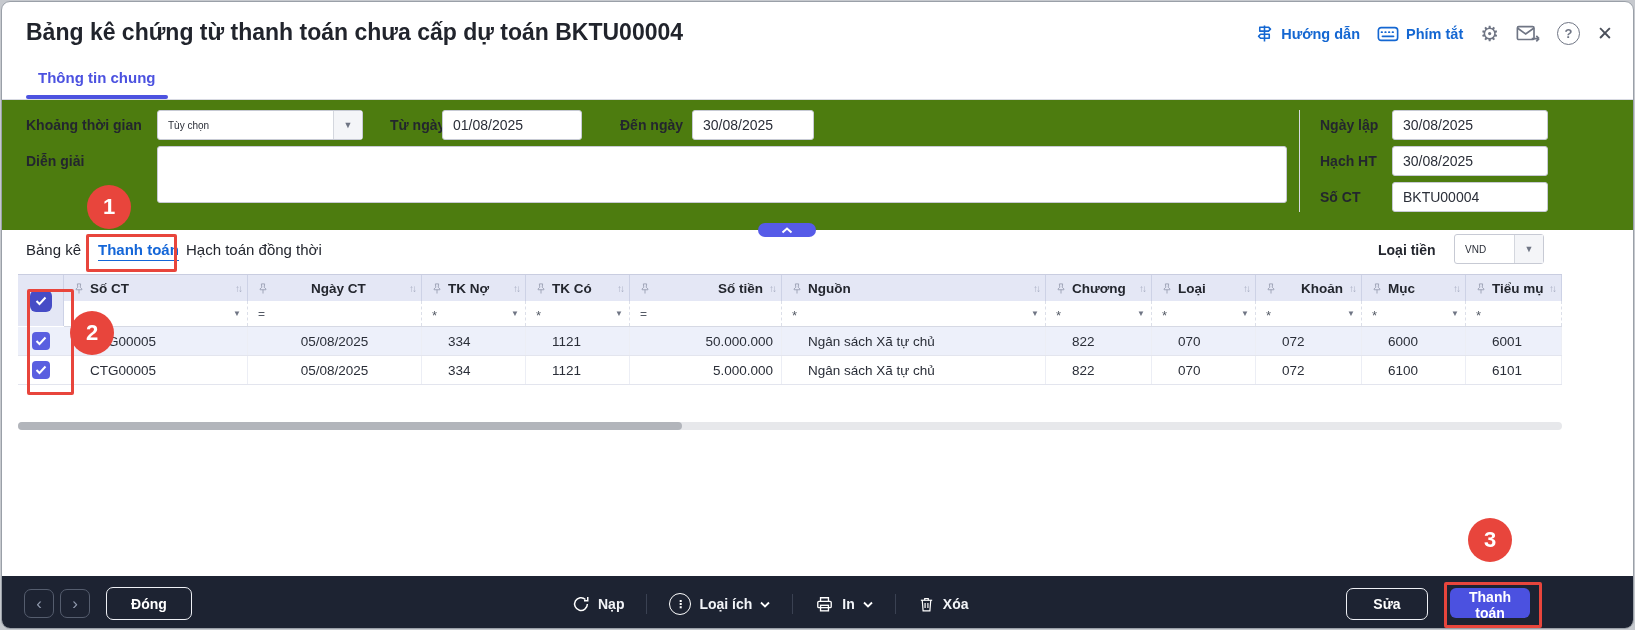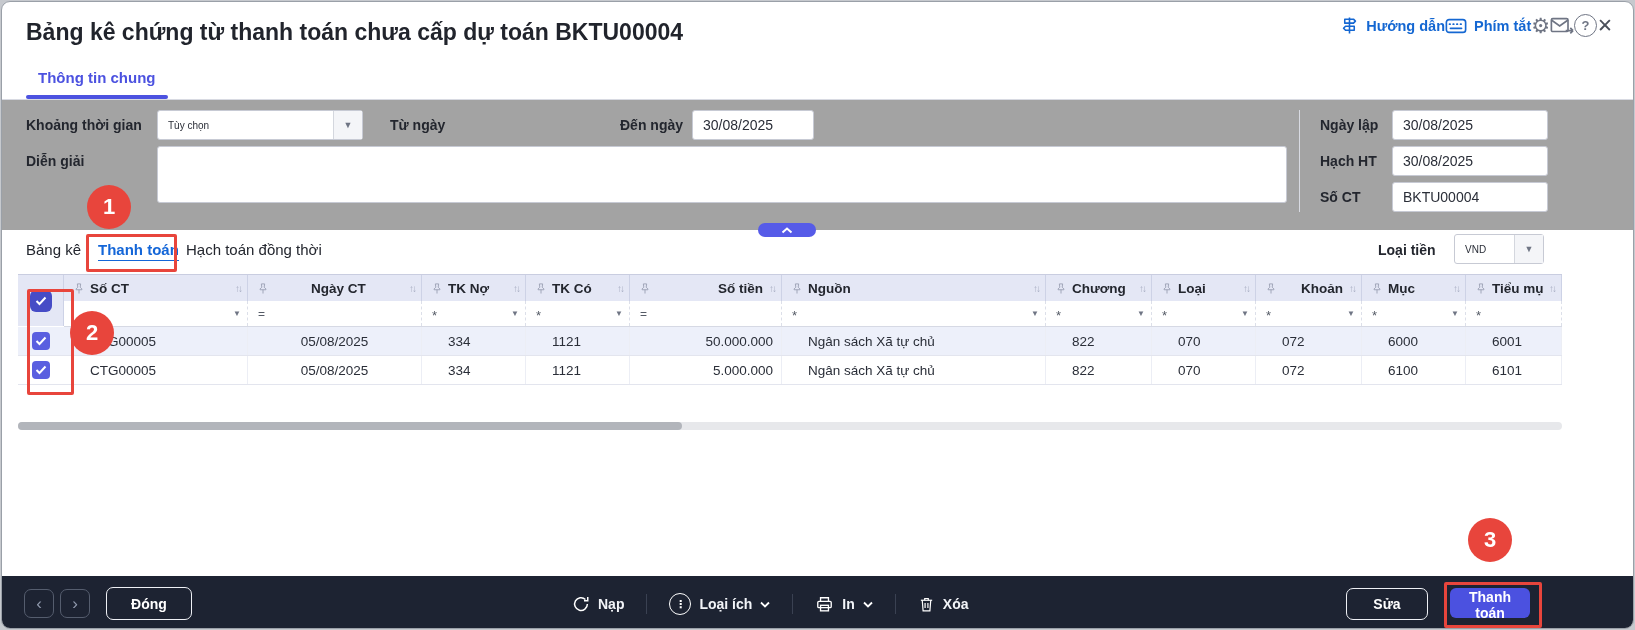--- a/index.html
+++ b/index.html
@@ -8,32 +8,32 @@
     background:#c6c9ce;
     font-family:"Liberation Sans","DejaVu Sans",sans-serif;
     color:#23262e;
   }
   .window{
     position:absolute;left:1px;top:1px;width:1631px;height:626px;
     background:#ffffff;border:1px solid #9aa0a8;border-radius:9px;overflow:hidden;
   }
   
   .title{position:absolute;left:24px;top:17px;font-size:23px;font-weight:700;color:#21242c;}
-  .topbar{position:absolute;right:20px;top:12px;display:flex;align-items:center;text-align:center;}
+  .topbar{position:absolute;right:20px;top:20px;display:flex;align-items:center;gap:17px;text-align:center;}
   .toplink{display:flex;align-items:center;gap:7px;color:#1467d2;font-size:14.5px;font-weight:700;cursor:pointer;}
   .icbtn{display:flex;align-items:center;justify-content:center;cursor:pointer;}
   .help-circ{width:21px;height:21px;border:1.8px solid #6f7584;border-radius:50%;
     display:flex;align-items:center;justify-content:center;font-size:13px;font-weight:700;color:#6f7584;}
   .gear{font-size:21px;color:#6f7584;line-height:1;}
   .closex{font-size:19px;color:#4a4f5a;line-height:1;}
   .main-tab{position:absolute;left:36px;top:67px;font-size:15px;font-weight:700;color:#4c52e0;cursor:pointer;}
   .main-tab-underline{position:absolute;left:24px;top:93px;width:142px;height:4px;background:#4c52e0;border-radius:2px;}
   .hdr-divider{position:absolute;left:0;top:97px;width:100%;height:1px;background:#d8dae2;}
   
-  .formsec{position:absolute;left:0;top:98px;width:100%;height:130px;background:#a3a3a3;text-decoration:underline;}
+  .formsec{position:absolute;left:0;top:98px;width:100%;height:130px;background:#4d7c0f;text-decoration:underline;}
   .flabel{position:absolute;font-size:14px;font-weight:700;color:#23262e;white-space:nowrap;}
   .finput{position:absolute;background:#fff;border:1px solid #c7cad4;border-radius:3px;
     font-size:14px;color:#2a2e38;padding:0 10px;height:30px;box-sizing:border-box;
     font-family:"Liberation Sans","DejaVu Sans",sans-serif;}
   .fselect{position:absolute;background:#fff;border:1px solid #c7cad4;border-radius:3px;height:30px;
     box-sizing:border-box;display:flex;align-items:center;cursor:pointer;}
   .fselect .val{flex:1;padding:0 10px;font-size:10px;color:#2a2e38;}
   .fselect .dd{width:28px;align-self:stretch;border-left:1px solid #d4d7de;display:flex;align-items:center;justify-content:center;
     font-size:9px;color:#6f7584;background:#f4f5f8;}
   .ftextarea{position:absolute;background:#fff;border:1px solid #c7cad4;border-radius:3px;resize:none;
@@ -139,20 +139,21 @@
   <div class="main-tab-underline"></div>
   <div class="hdr-divider"></div>
 
   <div class="formsec">
     <span class="flabel" style="left:24px;top:17px">Khoảng thời gian</span>
     <div class="fselect" style="left:155px;top:10px;width:206px">
       <span class="val">Tùy chọn</span>
       <span class="dd">▼</span>
     </div>
     <span class="flabel" style="left:388px;top:17px">Từ ngày</span>
+    <input class="finput" style="left: 440px; top: 10px; width: 140px;" value="01/08/2025">
     <span class="flabel" style="left:618px;top:17px">Đến ngày</span>
     <input class="finput" style="left: 690px; top: 10px; width: 122px;" value="30/08/2025">
     <span class="flabel" style="left:24px;top:53px">Diễn giải</span>
     <textarea class="ftextarea" style="left: 155px; top: 46px; width: 1130px; height: 57px;" value=""></textarea>
     <div class="vdiv" style="left:1297px;top:10px;height:102px"></div>
     <span class="flabel" style="left:1318px;top:17px">Ngày lập</span>
     <input class="finput" style="left: 1390px; top: 10px; width: 156px;" value="30/08/2025">
     <span class="flabel" style="left:1318px;top:53px">Hạch HT</span>
     <input class="finput" style="left: 1390px; top: 46px; width: 156px;" value="30/08/2025">
     <span class="flabel" style="left:1318px;top:89px">Số CT</span>

